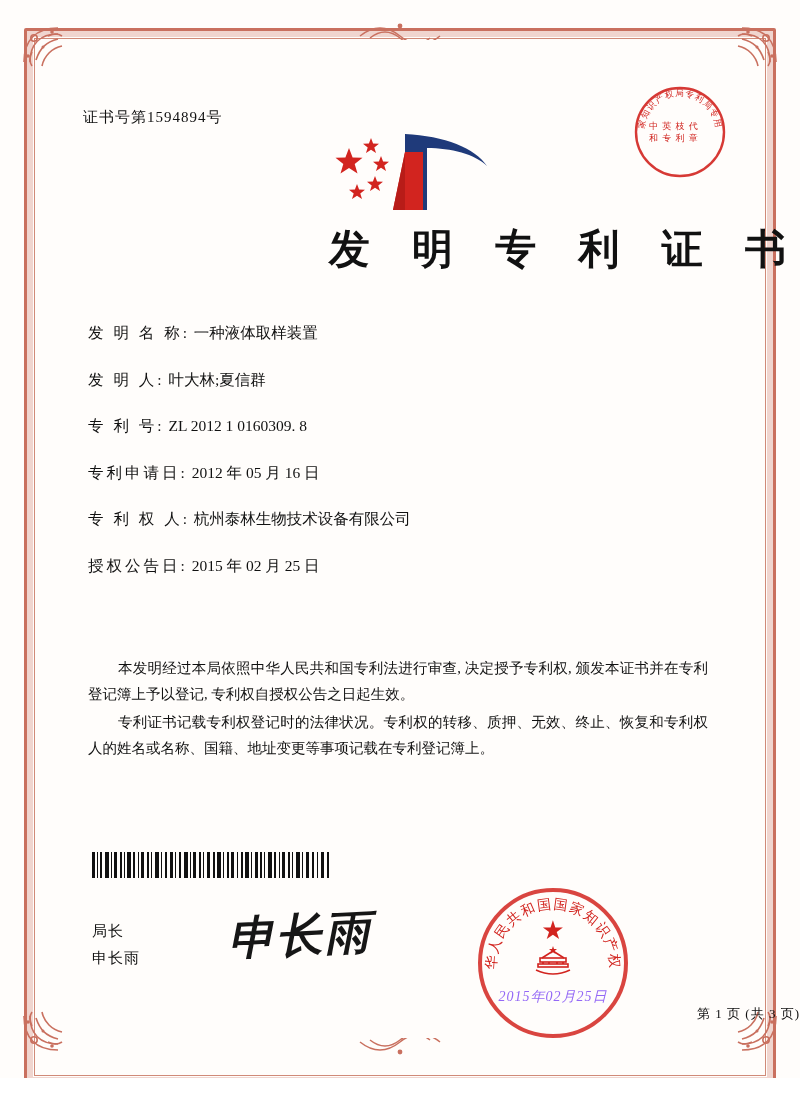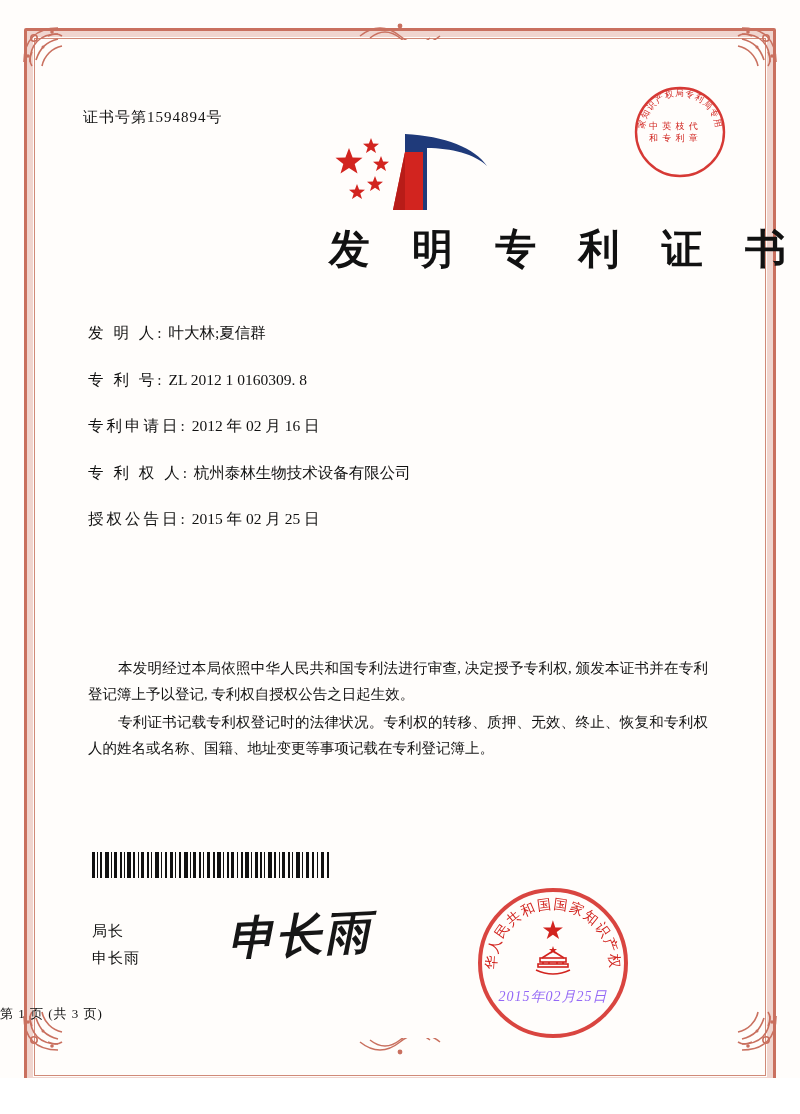--- a/index.html
+++ b/index.html
@@ -251,21 +251,21 @@
     letter-spacing: 1px;
     opacity: 0.92;
     font-style: italic;
   }
 
   .page-footer {
     position: absolute;
     left: 0;
     right: 0;
     bottom: 55px;
-    text-align: left;
+    text-align: right;
     font-size: 13px;
     color: #111;
     letter-spacing: 1px;
   }
 </style>
 </head>
 <body>
 
 <div class="page">
 
@@ -396,30 +396,34 @@
         <polygon points="70,50 72.1,55.5 78,55.7 73.3,59.4 75,65.1 70,61.7 65,65.1 66.7,59.4 62,55.7 67.9,55.5"></polygon>
         <polygon points="52,58 54.1,63.5 60,63.7 55.3,67.4 57,73.1 52,69.7 47,73.1 48.7,67.4 44,63.7 49.9,63.5"></polygon>
       </g>
     </svg>
   </div>
 
   <div class="doc-title">发 明 专 利 证 书</div>
 
   <div class="fields">
     <div class="field-row">
+      <span class="field-label sp3">发 明 名 称:</span>
+      <span class="field-value">一种液体取样装置</span>
+    </div>
+    <div class="field-row">
       <span class="field-label sp3">发  明  人:</span>
       <span class="field-value">叶大林;夏信群</span>
     </div>
     <div class="field-row">
       <span class="field-label sp3">专  利  号:</span>
       <span class="field-value">ZL 2012 1 0160309. 8</span>
     </div>
     <div class="field-row">
       <span class="field-label sp3">专利申请日:</span>
-      <span class="field-value">2012 年 02 月 16 日</span>
+      <span class="field-value">2012 年 05 月 16 日</span>
     </div>
     <div class="field-row">
       <span class="field-label sp3">专 利 权 人:</span>
       <span class="field-value">杭州泰林生物技术设备有限公司</span>
     </div>
     <div class="field-row">
       <span class="field-label sp3">授权公告日:</span>
       <span class="field-value">2015 年 02 月 25 日</span>
     </div>
   </div>

